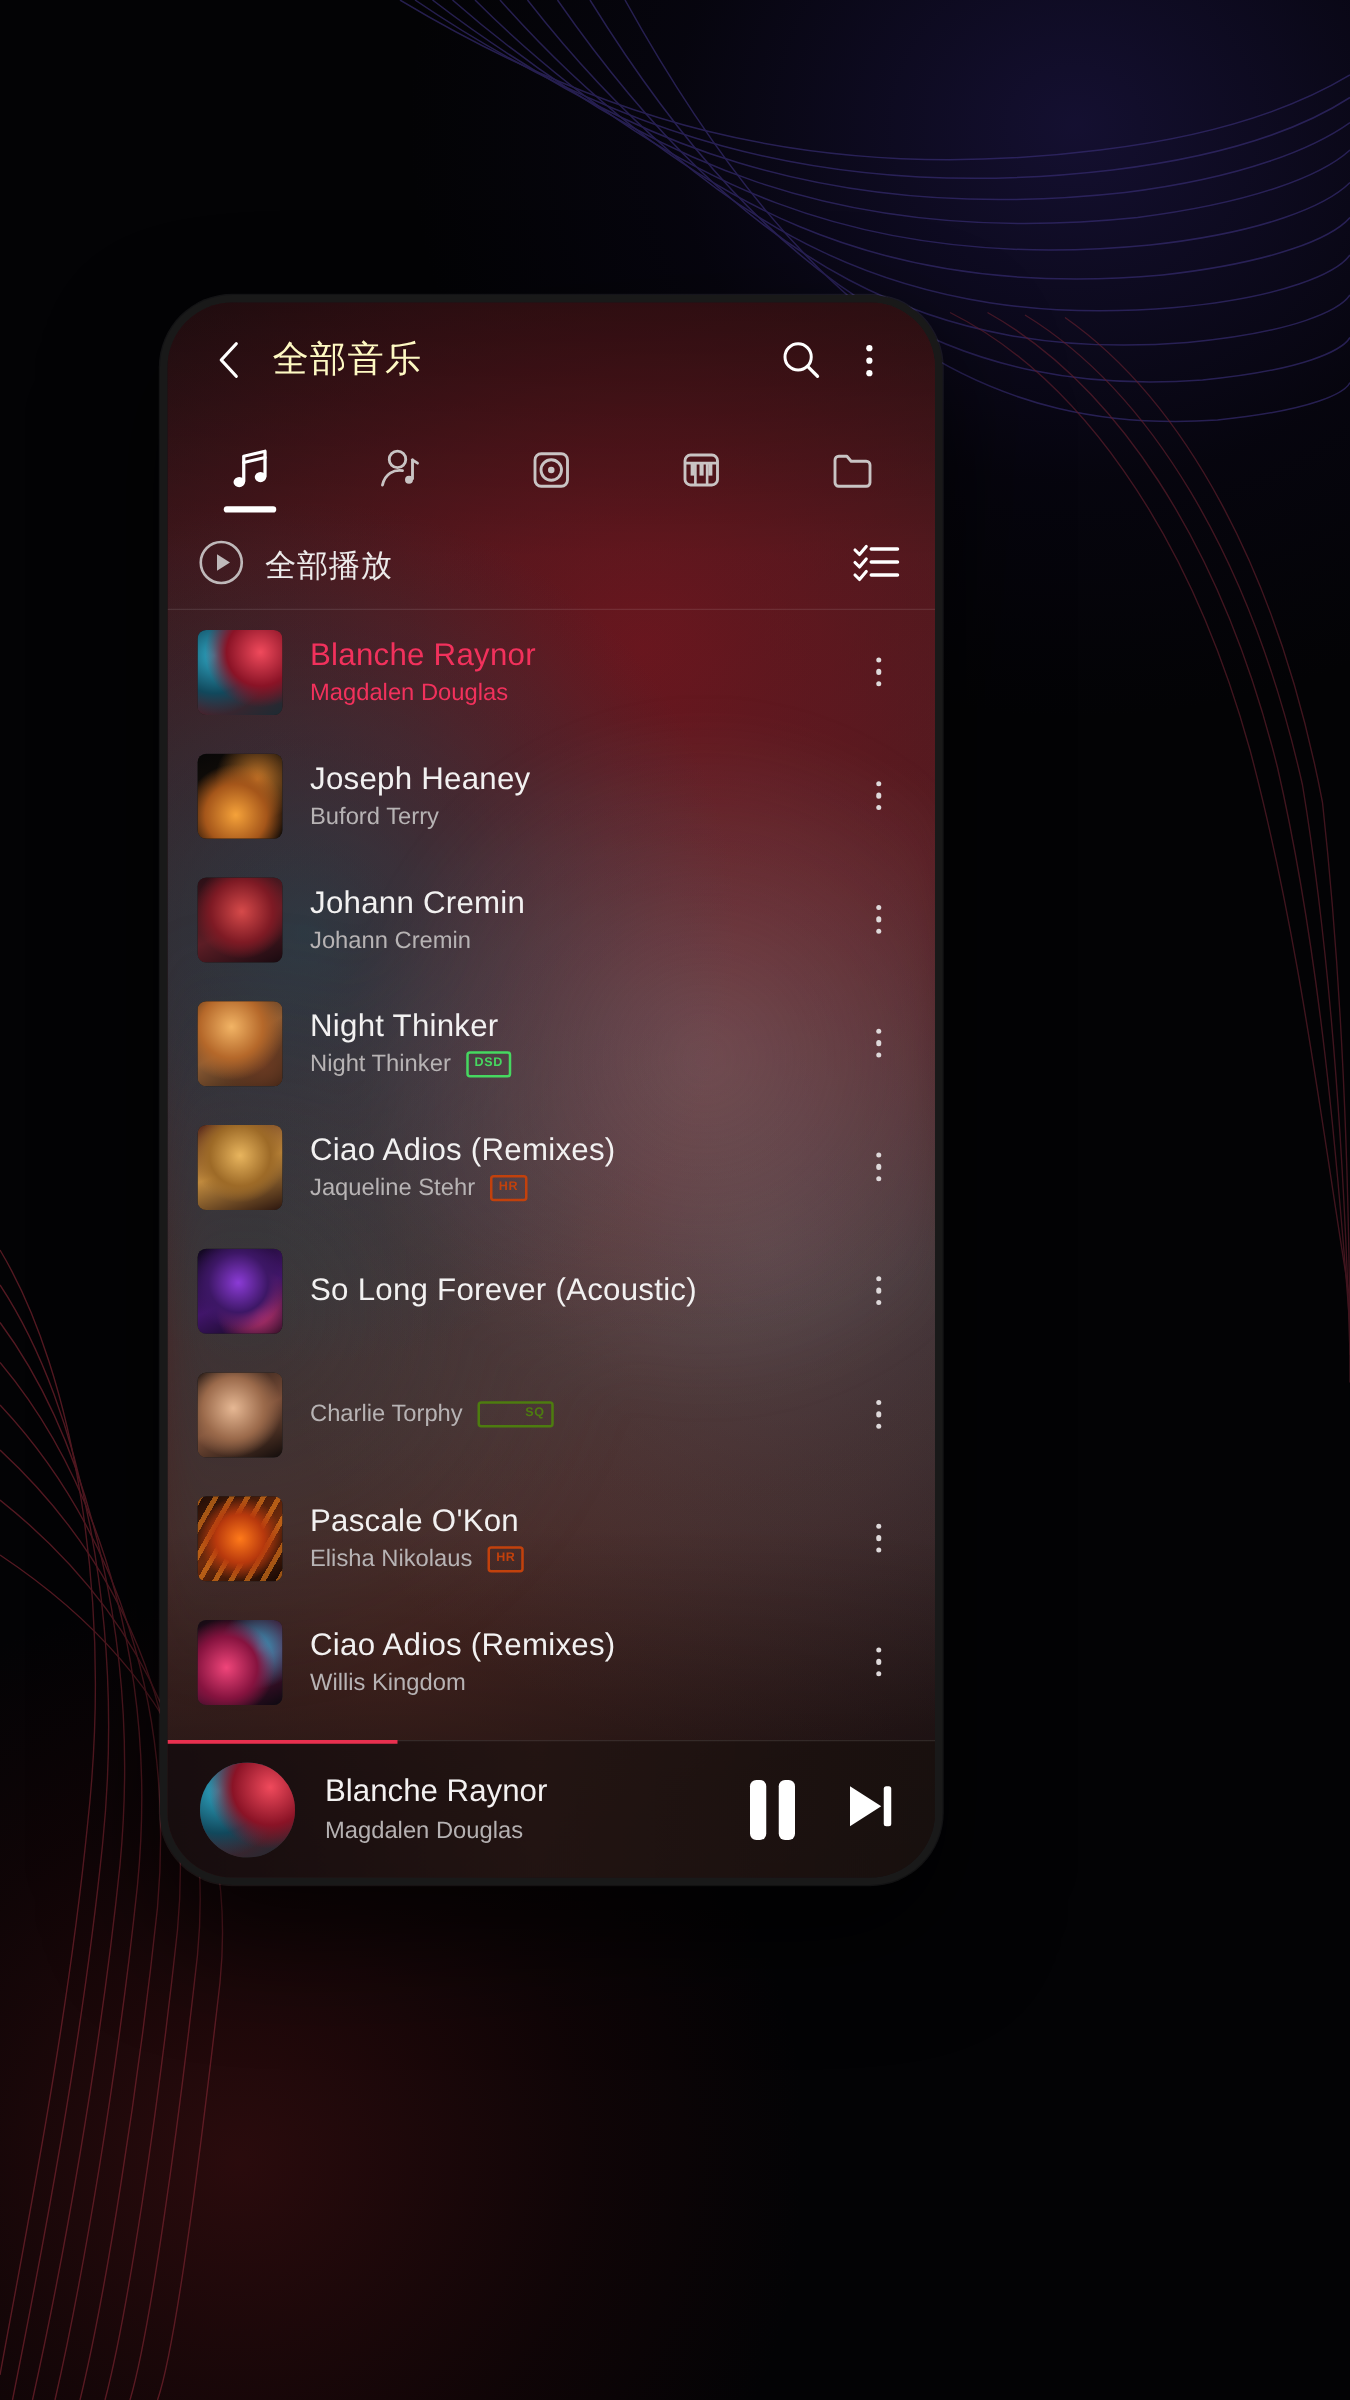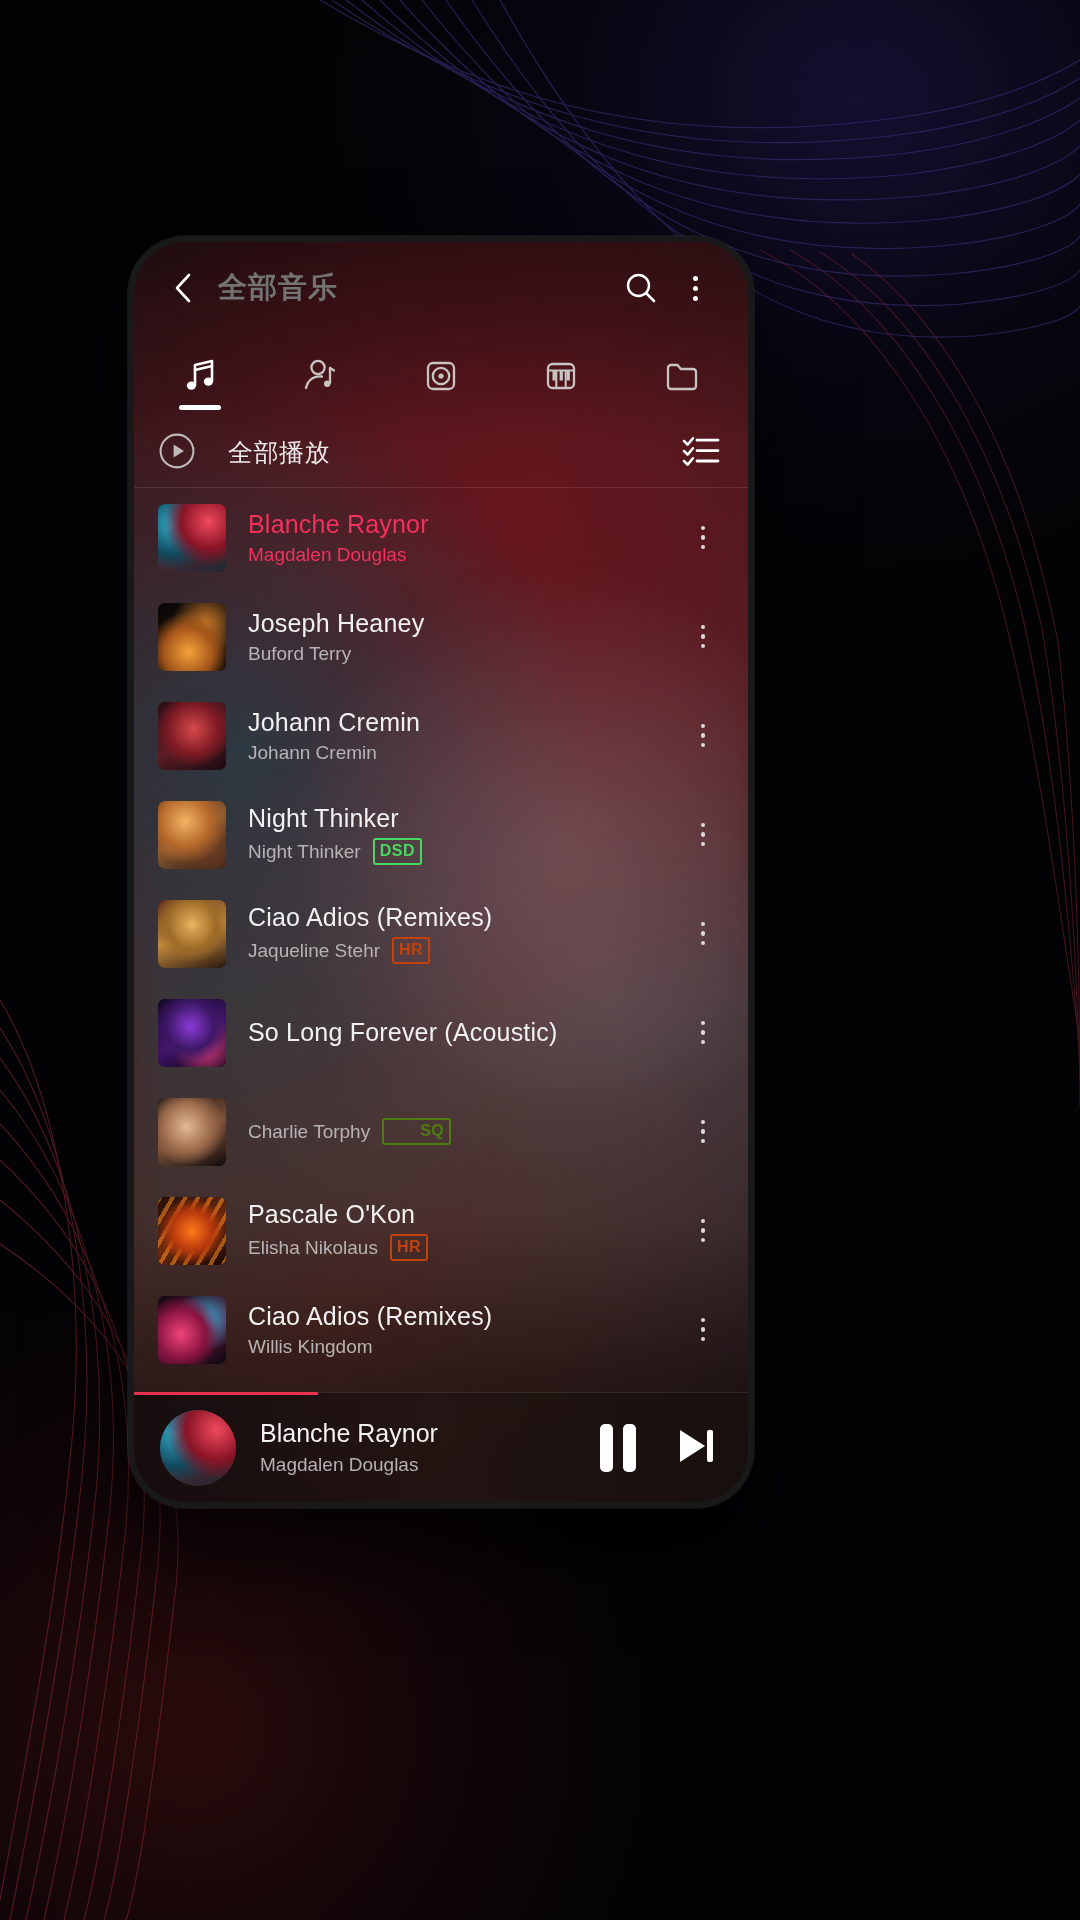--- a/index.html
+++ b/index.html
@@ -90,26 +90,25 @@
     padding: 0 26px 0 22px;
     flex: 0 0 auto;
   }
   .icon-btn {
     width: 54px; height: 54px;
     display: flex; align-items: center; justify-content: center;
     flex: 0 0 auto;
   }
   .page-title {
     font-size: 29px;
-    color: #737373;
+    color: #fef9c3;
     letter-spacing: 1px;
     margin-left: 8px;
     flex: 1 1 auto;
     white-space: nowrap;
-    font-weight: bold;
   }
   .dots-vert { display: flex; flex-direction: column; gap: 5px; align-items: center; }
   .dots-vert i { width: 5px; height: 5px; border-radius: 50%; background: #fff; display: block; }
 
   
   .tabbar {
     height: 84px;
     display: flex;
     align-items: center;
     flex: 0 0 auto;
@@ -134,21 +133,20 @@
   .tab svg { display: block; }
 
   
   .playall {
     height: 70px;
     display: flex;
     align-items: center;
     padding: 0 28px 0 24px;
     flex: 0 0 auto;
     border-bottom: 1px solid rgba(255,255,255,0.10);
-    gap: 16px;
   }
   .playall-label {
     font-size: 25px;
     color: #eceaea;
     margin-left: 16px;
     flex: 1 1 auto;
     letter-spacing: .5px;
   }
 
   
@@ -192,21 +190,21 @@
     color: #b7b3b4;
     display: flex;
     align-items: center;
     gap: 12px;
     white-space: nowrap;
   }
   .song-row.playing .song-title { color: #f2315c; }
   .song-row.playing .song-sub  { color: #f2315c; }
 
   .badge {
-    font-size: 16px;
+    font-size: 10px;
     line-height: 1;
     padding: 3px 5px 4px;
     border-radius: 3px;
     border: 2px solid currentColor;
     letter-spacing: .5px;
     font-weight: 700;
   }
   .badge.dsd { color: #46d860; }
   .badge.hr  { color: #c2410c; }
   .badge.sq  { color: #4d7c0f; padding-left: 36px; }

